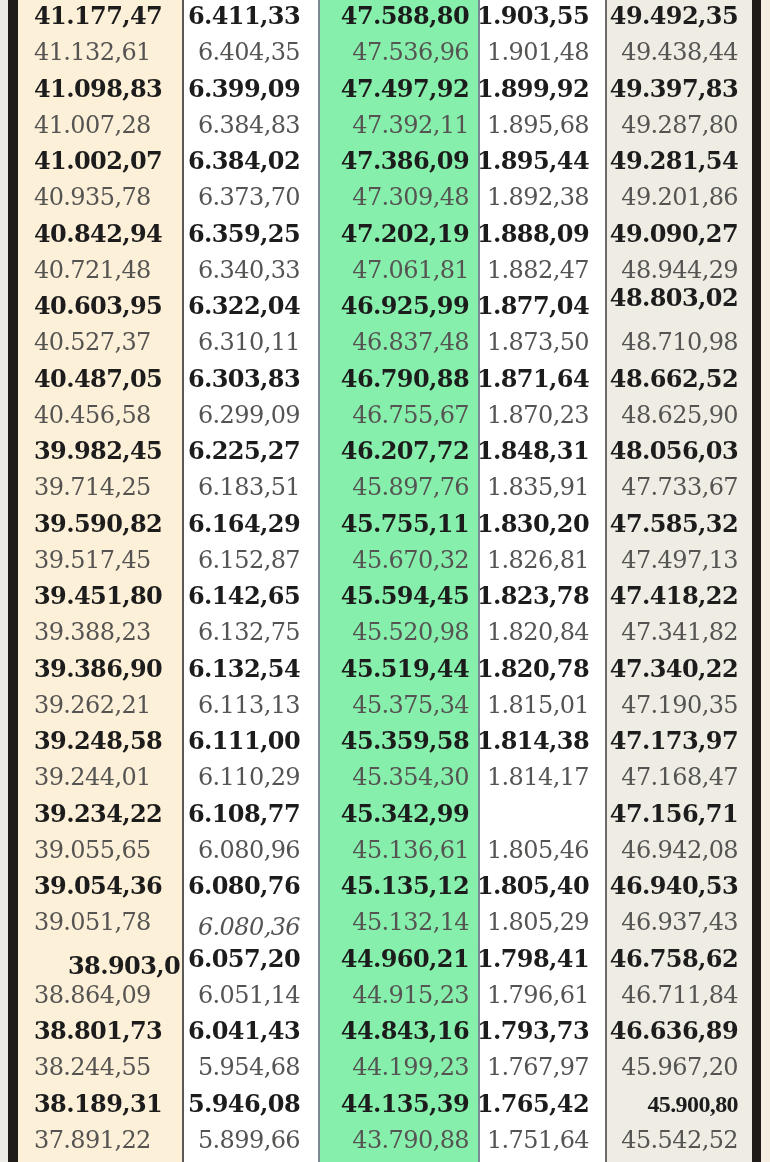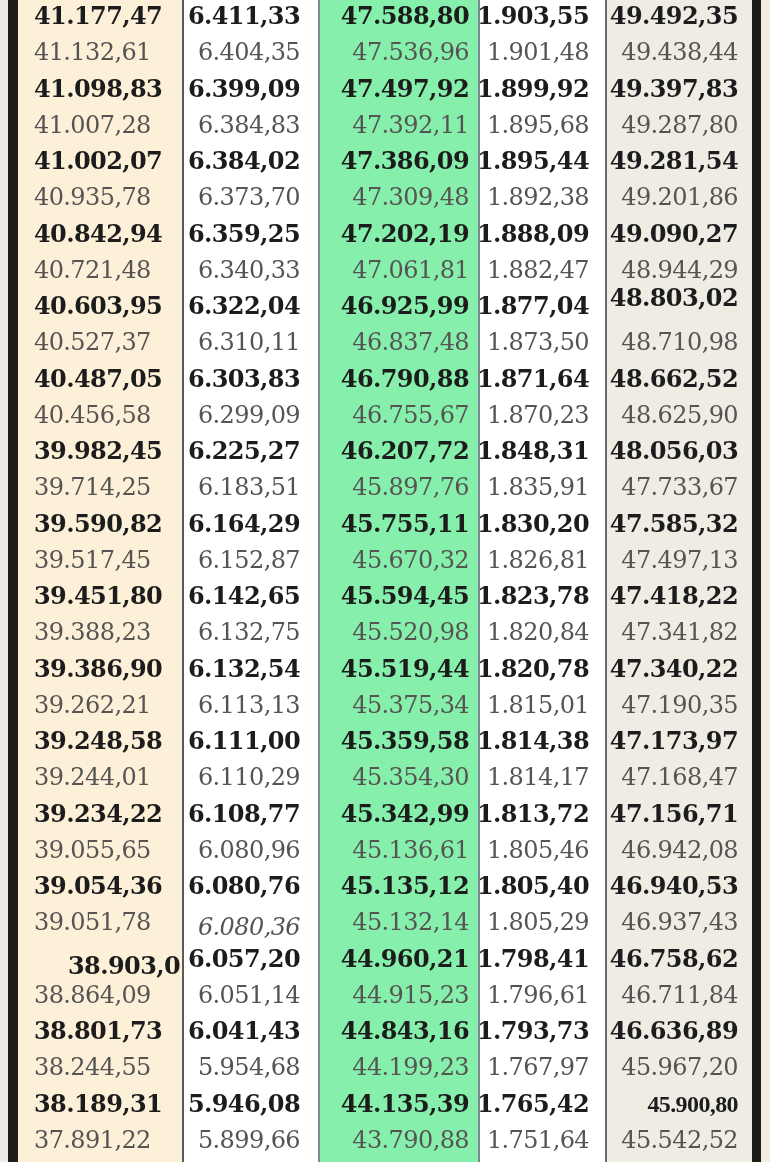--- a/index.html
+++ b/index.html
@@ -168,21 +168,20 @@
       <div class="cell bold" style="top: 433px; margin-left: 46px;">1.848,31</div>
       <div class="cell light" style="top: 469.25px;">1.835,91</div>
       <div class="cell bold" style="top: 505.5px;">1.830,20</div>
       <div class="cell light" style="top: 541.75px;">1.826,81</div>
       <div class="cell bold" style="top: 578px;">1.823,78</div>
       <div class="cell light" style="top: 614.25px;">1.820,84</div>
       <div class="cell bold" style="top: 650.5px;">1.820,78</div>
       <div class="cell light" style="top: 686.75px;">1.815,01</div>
       <div class="cell bold" style="top: 723px;">1.814,38</div>
       <div class="cell light" style="top: 759.25px;">1.814,17</div>
-      <div class="cell bold" style="top: 795.5px;">1.813,72</div>
       <div class="cell light" style="top: 831.75px;">1.805,46</div>
       <div class="cell bold" style="top: 868px;">1.805,40</div>
       <div class="cell light" style="top: 904.25px;">1.805,29</div>
       <div class="cell bold" style="top: 940.5px;">1.798,41</div>
       <div class="cell light" style="top: 976.75px;">1.796,61</div>
       <div class="cell bold" style="top: 1013px;">1.793,73</div>
       <div class="cell light" style="top: 1049.25px;">1.767,97</div>
       <div class="cell bold" style="top: 1085.5px;">1.765,42</div>
       <div class="cell light" style="top: 1121.75px;">1.751,64</div>
     </div>

